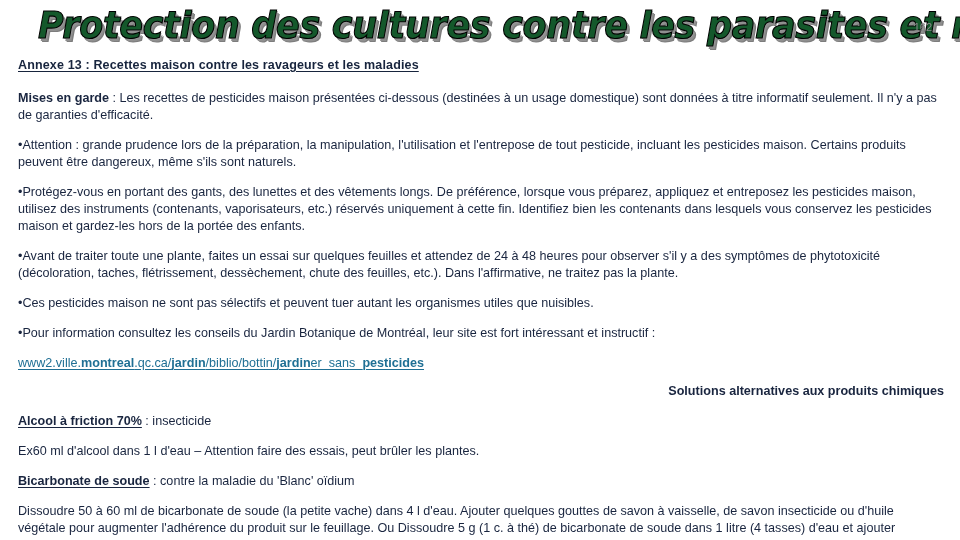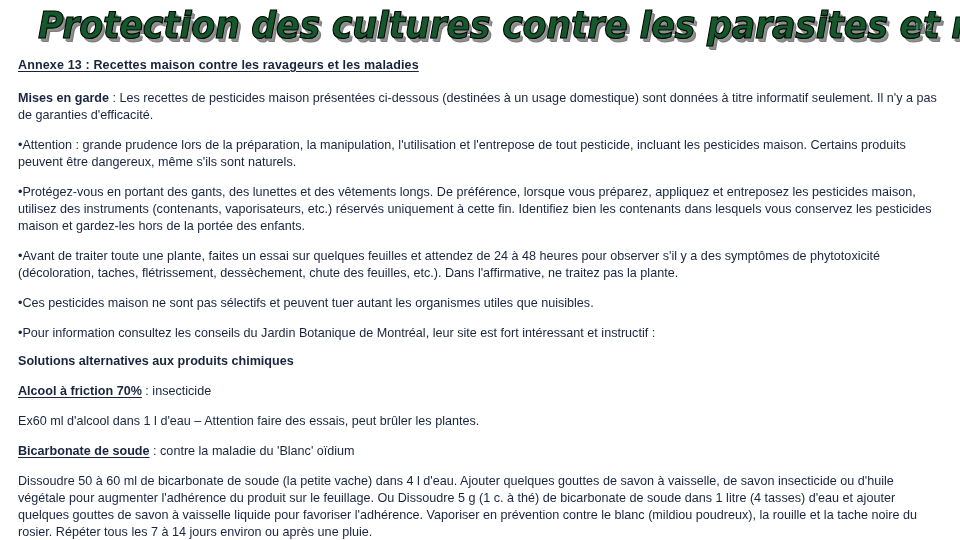--- a/index.html
+++ b/index.html
@@ -86,20 +86,21 @@
     text-decoration: underline;
     text-underline-offset: 2px;
     font-size: 12.6px;
     display: inline-block;
   }
   #url-line .b { color: #1f6f94; }
 
   #section-alt-title {
     font-weight: bold;
     font-size: 12.6px;
+    text-align: right;
   }
 </style>
 </head>
 <body>
 
 <div id="header">
   <div id="wordart-title">Protection des cultures contre les parasites et ravageurs</div>
   <div id="page-number">162</div>
 </div>
 
@@ -108,20 +109,21 @@
 <div id="content">
 
   <p class="para"><span class="b">Mises en garde</span><span> : Les recettes de pesticides maison présentées ci-dessous (destinées à un usage domestique) sont données à titre informatif seulement. Il n'y a pas de garanties d'efficacité.</span></p>
 
   <p class="para">•Attention : grande prudence lors de la préparation, la manipulation, l'utilisation et l'entrepose de tout pesticide, incluant les pesticides maison. Certains produits peuvent être dangereux, même s'ils sont naturels.</p>
   <p class="para">•Protégez-vous en portant des gants, des lunettes et des vêtements longs. De préférence, lorsque vous préparez, appliquez et entreposez les pesticides maison, utilisez des instruments (contenants, vaporisateurs, etc.) réservés uniquement à cette fin. Identifiez bien les contenants dans lesquels vous conservez les pesticides maison et gardez-les hors de la portée des enfants.</p>
   <p class="para">•Avant de traiter toute une plante, faites un essai sur quelques feuilles et attendez de 24 à 48 heures pour observer s'il y a des symptômes de phytotoxicité (décoloration, taches, flétrissement, dessèchement, chute des feuilles, etc.). Dans l'affirmative, ne traitez pas la plante.</p>
   <p class="para">•Ces pesticides maison ne sont pas sélectifs et peuvent tuer autant les organismes utiles que nuisibles.</p>
   <p class="para">•Pour information consultez les conseils du Jardin Botanique de Montréal, leur site est fort intéressant et instructif :</p>
 
+  <p class="para"><a id="url-line" href="#" style="color: rgb(31, 111, 148);"><span>www2.ville.</span><span class="b">montreal</span><span>.qc.ca/</span><span class="b">jardin</span><span>/biblio/bottin/</span><span class="b">jardin</span><span>er_sans_</span><span class="b">pesticides</span></a></p>
 
   <div class="spacer"></div>
 
   <p class="para" id="section-alt-title">Solutions alternatives aux produits chimiques</p>
 
   <p class="para"><span class="bu">Alcool à friction 70%</span><span> : insecticide</span></p>
   <p class="para">Ex60 ml d'alcool dans 1 l d'eau – Attention faire des essais, peut brûler les plantes.</p>
 
 
   <p class="para"><span class="bu">Bicarbonate de soude</span><span> : contre la maladie du 'Blanc' oïdium</span></p>

